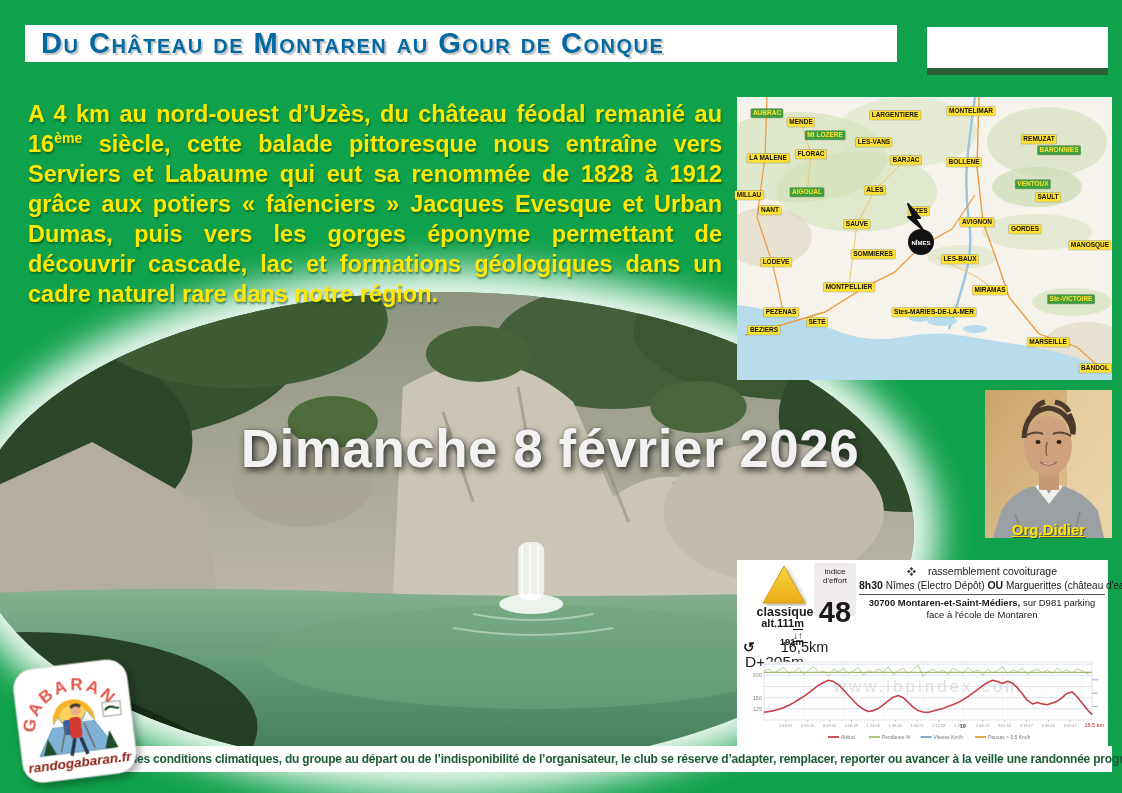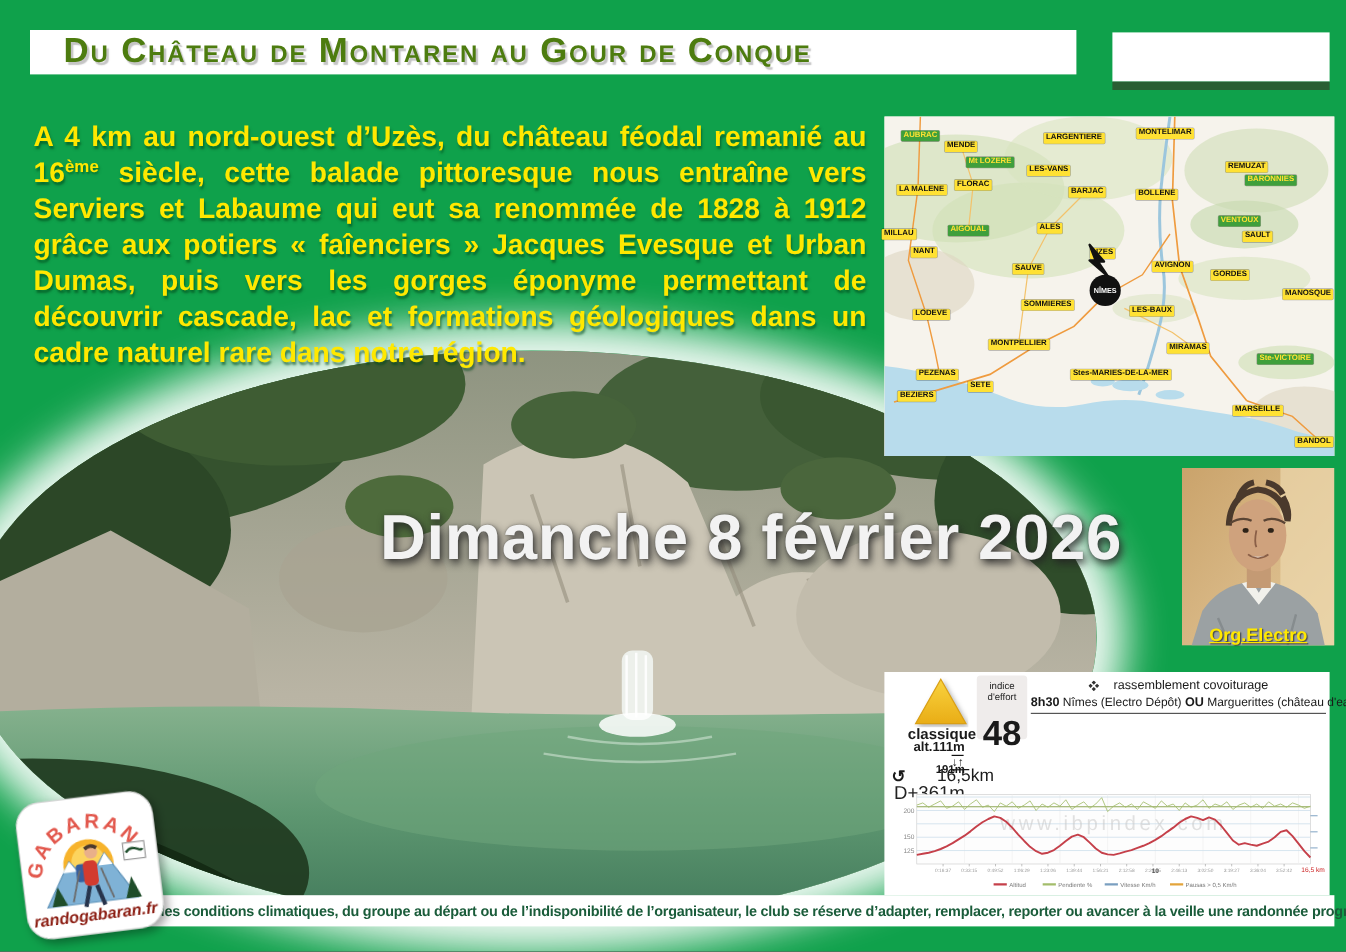--- a/index.html
+++ b/index.html
@@ -3,39 +3,39 @@
 <meta charset="utf-8">
 <style>
   html,body{margin:0;padding:0;background:#666;}
   .canvas{position:relative;width:1122px;height:793px;background:#0fa14b;overflow:hidden;
           font-family:"Liberation Sans",sans-serif;}
   .canvas *{box-sizing:border-box;}
 
   
   .title-band{position:absolute;left:25px;top:25px;width:872px;height:37px;background:#fff;
               display:flex;align-items:center;}
-  .title-band h1{margin:0;padding-left:28px;font-size:29px;font-weight:bold;font-variant:small-caps;
-                 color:#4d7c0f;letter-spacing:1.5px;white-space:nowrap;
+  .title-band h1{margin:0;padding-left:16px;font-size:29px;font-weight:bold;font-variant:small-caps;
+                 color:#0369a1;letter-spacing:1.5px;white-space:nowrap;
                  text-shadow:2px 2px 1px rgba(125,125,125,.45);}
   .tr-box{position:absolute;left:927px;top:27px;width:181px;height:41px;background:#fff;}
   .tr-strip{position:absolute;left:927px;top:68px;width:181px;height:7px;background:#2a5e33;}
 
   
   .photo-wrap{position:absolute;left:-28px;top:292px;width:942px;height:478px;border-radius:50%;
               overflow:hidden;box-shadow:0 0 34px 24px rgba(255,255,255,.92);}
   .photo-wrap svg{display:block;width:100%;height:100%;}
 
   
   .intro{position:absolute;left:28px;top:99px;width:694px;margin:0;font-size:23.5px;font-weight:bold;
          color:#ffe800;text-align:justify;line-height:1.28;
          text-shadow:1px 2px 2px rgba(0,70,25,.6);}
   .intro sup{font-size:60%;margin-top:45px;}
 
   
-  .date{position:absolute;left:165px;top:418px;width:770px;text-align:right;font-size:53px;
+  .date{position:absolute;left:165px;top:418px;width:770px;text-align:center;font-size:53px;
         font-weight:bold;color:#f2f2f2;letter-spacing:.5px;
         text-shadow:2px 3px 7px rgba(35,35,35,.95),0 0 2px rgba(70,70,70,.6);}
 
   
   .map{position:absolute;left:737px;top:97px;width:375px;height:283px;background:#f6f3ec;}
   .map > svg{position:absolute;left:0;top:0;}
   .mlabel{position:absolute;transform:translate(-50%,-50%);font-size:6.5px;font-weight:bold;
           background:#ffe133;color:#111;padding:1px 2px;border-radius:1px;white-space:nowrap;
           box-shadow:0 0 0 .5px rgba(0,0,0,.3);line-height:1;}
   .mlabel.massif{background:#3f9f3c;color:#ffe133;}
@@ -226,21 +226,21 @@
       <path d="M30 125 L40 148 M95 122 L88 148" stroke="#868c8e" stroke-width="2" fill="none"></path>
       <rect x="54" y="80" width="20" height="20" fill="#c49a74"></rect>
       <ellipse cx="63" cy="56" rx="24" ry="30" fill="#cfa27d"></ellipse>
       <path d="M39 48 Q40 22 63 18 Q84 20 88 44 Q90 34 84 24 M46 28 Q50 14 60 12 M70 12 Q80 14 84 22" stroke="#4a392c" stroke-width="5" fill="none"></path>
       <path d="M40 46 Q50 40 58 44 M68 44 Q76 40 86 46" stroke="#5a4434" stroke-width="2" fill="none"></path>
       <ellipse cx="53" cy="52" rx="2.5" ry="2" fill="#2e2318"></ellipse>
       <ellipse cx="74" cy="52" rx="2.5" ry="2" fill="#2e2318"></ellipse>
       <path d="M62 52 Q60 62 62 66 M55 72 Q63 78 72 72" stroke="#8a5f47" stroke-width="1.5" fill="none"></path>
       <path d="M57 73 Q63 76 70 73 Q63 75 57 73" fill="#fff"></path>
     </svg>
-    <div class="org-caption">Org.Electro</div>
+    <div class="org-caption">Org.Didier</div>
   </div>
 
   <div class="panel">
     <svg class="abs p-triangle" width="46" height="42" viewBox="0 0 46 42">
       <defs>
           <linearGradient id="tg" x1="0" y1="0" x2="0" y2="1">
         <stop offset="0" stop-color="#f9d33f"></stop>
             <stop offset="1" stop-color="#e9ad16"></stop>
           </linearGradient>
         </defs>
@@ -248,35 +248,36 @@
     </svg>
     <div class="abs p-cat">classique</div>
     <div class="abs p-effort">
       <div class="p-effort-label">indice d'effort</div>
       <div class="p-effort-value">48</div>
     </div>
     <div class="abs p-altrow">
       <span class="p-altmin">alt.111m</span>
       <span class="p-alticon">↓↑</span>
       <span class="p-altmax">191m</span>
-      <span class="p-dplus">D+361m</span>
+      <span class="p-dplus">D+205m</span>
     </div>
     <div class="abs p-distrow">
       <span class="p-loop">↺</span>
       <span class="p-dist">16,5km</span>
     </div>
     <div class="abs p-right">
       <div class="p-row1">
         <svg width="9" height="9" viewBox="0 0 9 9">
           <path d="M4.5 0L6.3 1.8 4.5 3.6 2.7 1.8Z M0 4.5L1.8 2.7 3.6 4.5 1.8 6.3Z M5.4 4.5L7.2 2.7 9 4.5 7.2 6.3Z M4.5 5.4L6.3 7.2 4.5 9 2.7 7.2Z" fill="#333"></path>
         </svg>
         <span>rassemblement covoiturage</span>
       </div>
       <div class="p-line2"><b>8h30</b> <span>Nîmes (Electro Dépôt)</span> <b>OU</b> <span>Marguerittes (château d'eau)</span></div>
       <div class="p-div"></div>
+      <div class="p-address"><b>30700 Montaren-et-Saint-Médiers,</b><span> sur D981 parking face à l'école de Montaren</span></div>
     </div>
     <svg id="profile-svg" width="366" height="86" viewBox="0 0 366 86">
         <rect x="24" y="6" width="328" height="58" fill="#fdfdfd" stroke="#c9c9c9" stroke-width="0.5"></rect>
         <line x1="63.8" x2="63.8" y1="6" y2="64" stroke="#eeeeee" stroke-width="0.5"></line>
         <line x1="103.5" x2="103.5" y1="6" y2="64" stroke="#eeeeee" stroke-width="0.5"></line>
         <line x1="143.3" x2="143.3" y1="6" y2="64" stroke="#eeeeee" stroke-width="0.5"></line>
         <line x1="183.0" x2="183.0" y1="6" y2="64" stroke="#eeeeee" stroke-width="0.5"></line>
         <line x1="222.8" x2="222.8" y1="6" y2="64" stroke="#eeeeee" stroke-width="0.5"></line>
         <line x1="262.5" x2="262.5" y1="6" y2="64" stroke="#eeeeee" stroke-width="0.5"></line>
         <line x1="302.3" x2="302.3" y1="6" y2="64" stroke="#eeeeee" stroke-width="0.5"></line>

